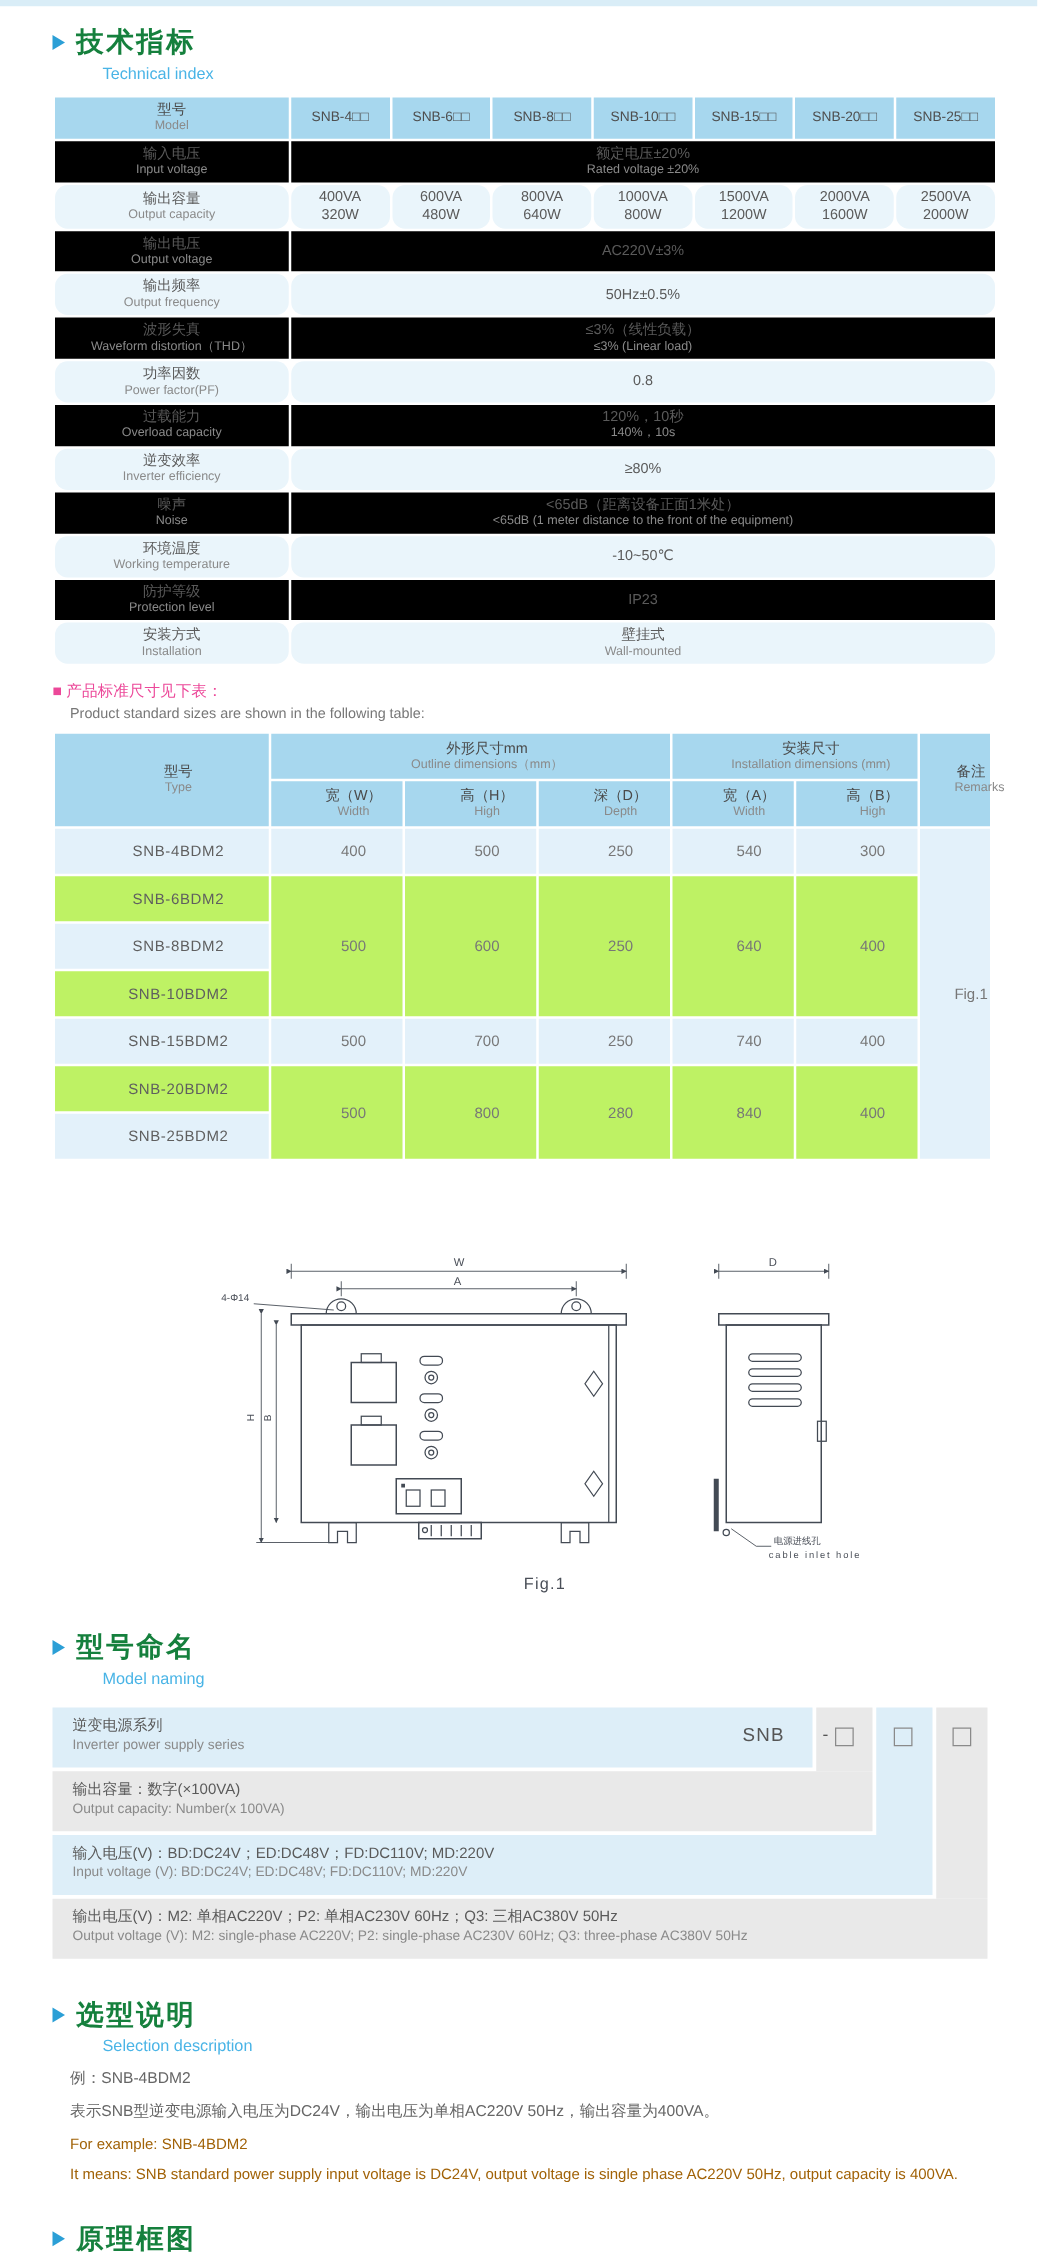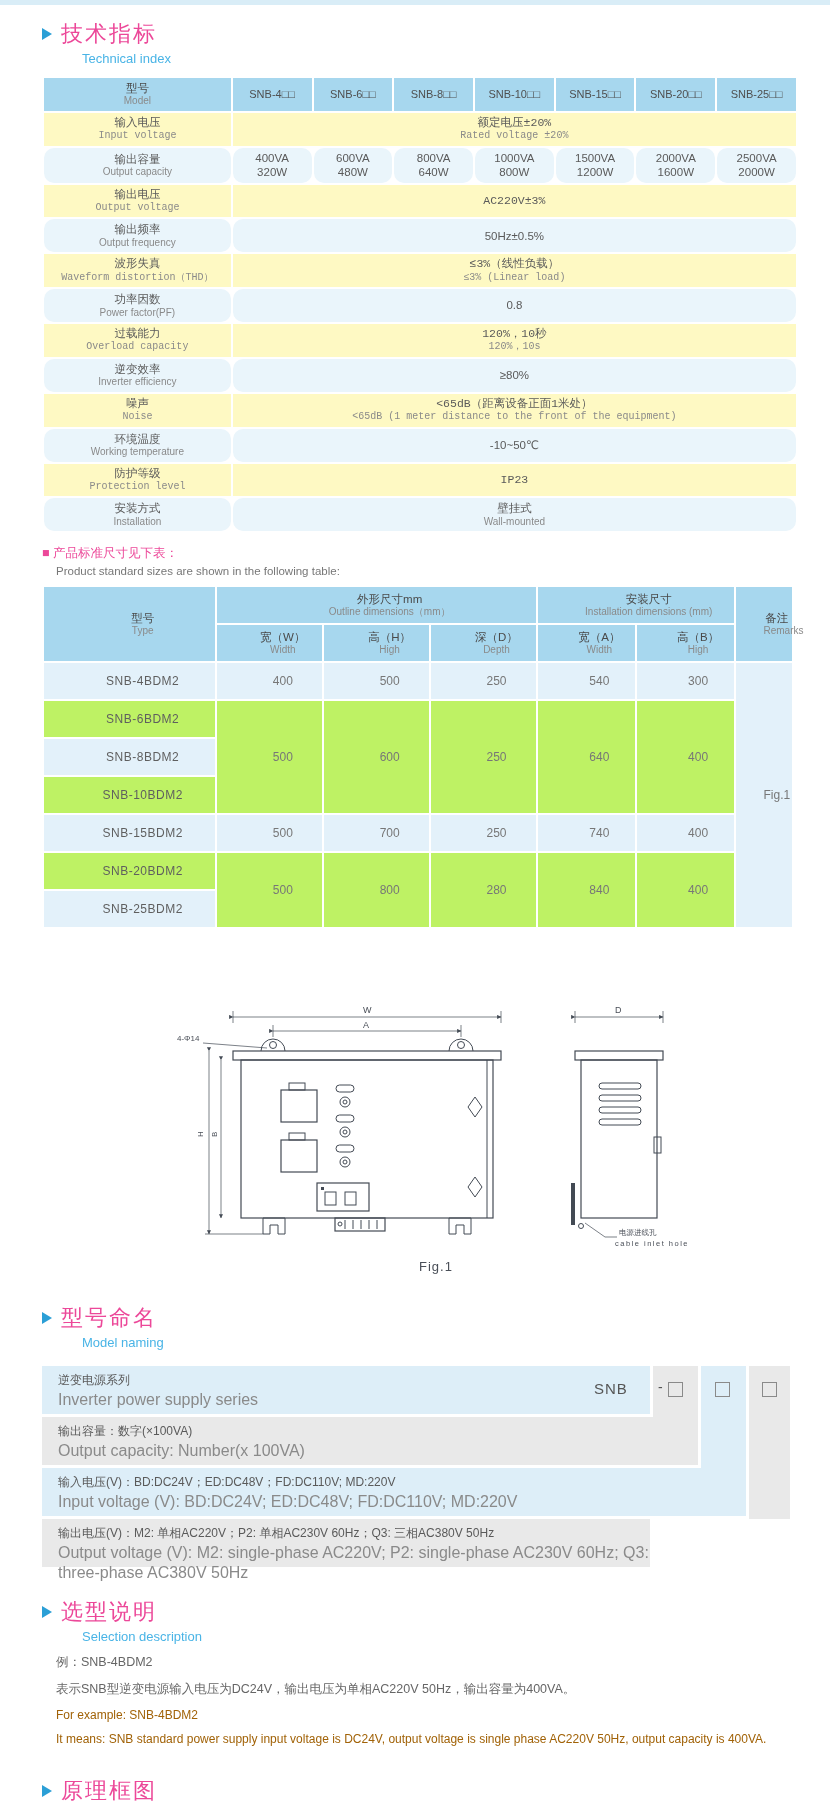--- a/index.html
+++ b/index.html
@@ -3,31 +3,31 @@
 <meta charset="utf-8">
 <style>
   html,body{margin:0;padding:0;width:830px;height:1808px;overflow:hidden;background:#ffffff;
     font-family:"Liberation Sans","DejaVu Sans",sans-serif;color:#555;}
   .top-strip{width:830px;height:5px;background:#d9edf7;}
   .content{padding:0 30px 0 42px;}
   
   .sec-head{display:flex;align-items:center;margin-top:14px;}
   .tri{width:0;height:0;border-left:10px solid #2b9fd6;border-top:6px solid transparent;
     border-bottom:6px solid transparent;margin-right:9px;}
-  .zh-title{font-size:22px;color:#ec4899;letter-spacing:2px;}
+  .zh-title{font-size:22px;color:#15803d;letter-spacing:2px;font-weight:bold;}
   .en-title{margin-left:40px;font-size:13px;color:#49b4e6;margin-top:2px;}
   
   table{border-collapse:separate;border-spacing:2px;table-layout:fixed;}
   td{text-align:center;vertical-align:middle;padding:3px 2px;}
   .zh{font-size:11.5px;color:#5a5a5a;line-height:1.25;}
   .en{font-size:10px;color:#8a8a8a;line-height:1.25;}
   table.spec{width:756px;margin-top:10px;}
   .spec td.hd{background:#a7d7ee;}
   .spec td.hd .zh{color:#4a4a4a;}
-  .spec td.rA{background:#fef9c3;font-family:Liberation Mono, monospace;}
+  .spec td.rA{background:#000000;}
   .spec td.rB{background:#eaf5fb;border-radius:10px;}
   .spec .model{font-size:11px;color:#4f4f4f;}
   
   .note-zh{margin-top:12px;font-size:12.5px;color:#ec4899;}
   .note-en{margin-left:14px;margin-top:3px;font-size:11.5px;color:#777;}
   
   table.sizes{width:752px;margin-top:8px;}
   .sizes td.h1{background:#a7d7ee;}
   .sizes td.h1 .zh{color:#4a4a4a;}
   .sizes td.sA{background:#e3f1fa;}
@@ -36,27 +36,27 @@
   .sizes .val{font-size:12px;color:#777;}
   .sizes .mname{font-size:12px;color:#5f5f5f;letter-spacing:0.5px;}
   
   .fig-wrap{margin-top:58px;}
   .fig-wrap svg{display:block;margin-left:125px;}
   .fig-caption{font-size:13px;color:#6a6a6a;letter-spacing:1px;}
   
   .naming{position:relative;width:748px;margin-top:16px;z-index:0;}
   .nrow{box-sizing:border-box;height:48px;margin-bottom:3px;padding:7px 0 0 16px;}
   .nrow .zh{font-size:12px;}
-  .nrow .en{font-size:16px;margin-top:2px;}
+  .nrow .en{font-size:11px;margin-top:2px;}
   .bg-blue{background:#ddeef8;}
   .bg-gray{background:#e9e9e9;}
   .n1{width:608px;}
   .n2{width:656px;}
   .n3{width:704px;}
-  .n4{width:608px;}
+  .n4{width:748px;}
   .strip{position:absolute;top:0;z-index:-1;}
   .s1{left:611px;width:45px;height:51px;background:#e9e9e9;}
   .s2{left:659px;width:45px;height:102px;background:#ddeef8;}
   .s3{left:707px;width:41px;height:153px;background:#e9e9e9;}
   .snb{position:absolute;left:552px;top:14px;font-size:15px;color:#555;letter-spacing:1px;}
   .ndash{position:absolute;left:616px;top:13px;font-size:14px;color:#555;}
   .code-box{position:absolute;top:16px;width:13px;height:13px;border:1.5px solid #8a8a8a;background:transparent;}
   .cb1{left:626px;} .cb2{left:673px;} .cb3{left:720px;}
   
   .sel-line-zh{font-size:12.5px;color:#666;margin-top:10px;margin-left:14px;}
@@ -192,21 +192,21 @@
             <div class="zh">0.8</div>
           </td>
     </tr>
     <tr>
       <td class="rA">
         <div class="zh">过载能力</div>
         <div class="en">Overload capacity</div>
       </td>
       <td class="rA" colspan="7">
         <div class="zh">120%，10秒</div>
-        <div class="en">120%，10s</div>
+        <div class="en">140%，10s</div>
       </td>
     </tr>
     <tr>
       <td class="rB">
         <div class="zh">逆变效率</div>
         <div class="en">Inverter efficiency</div>
       </td>
       <td class="rB" colspan="7">
             <div class="zh">≥80%</div>
           </td>

